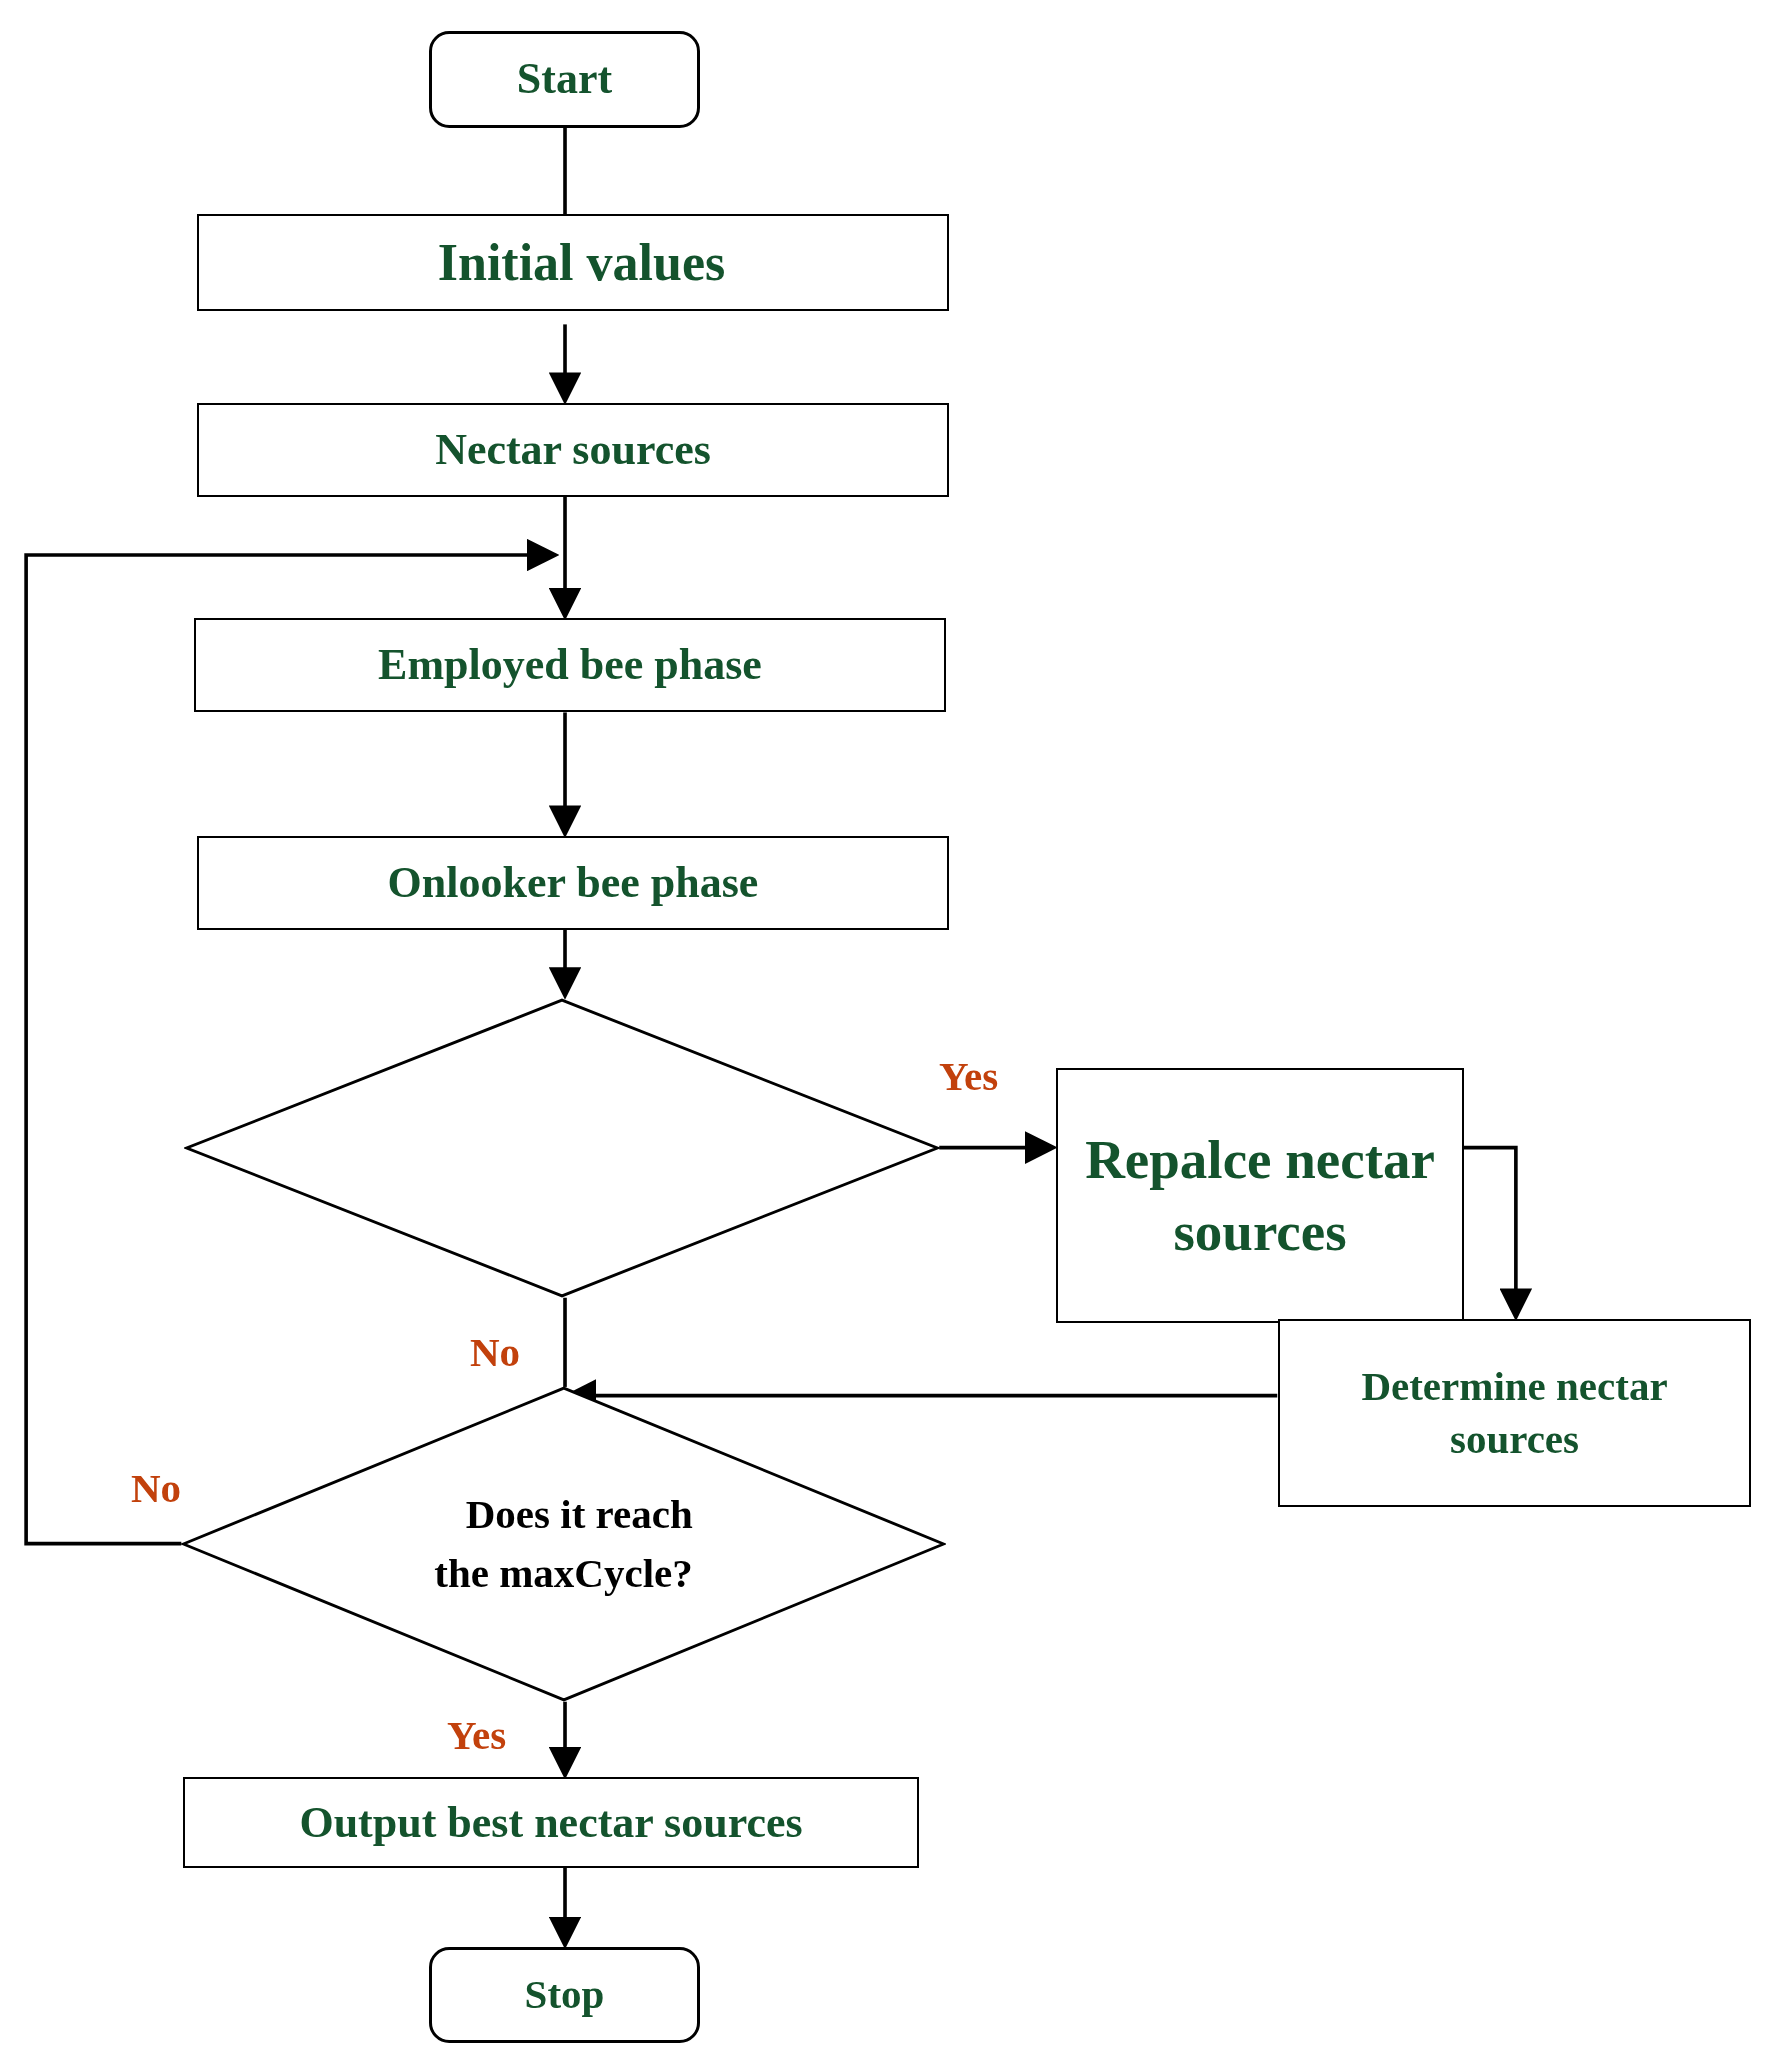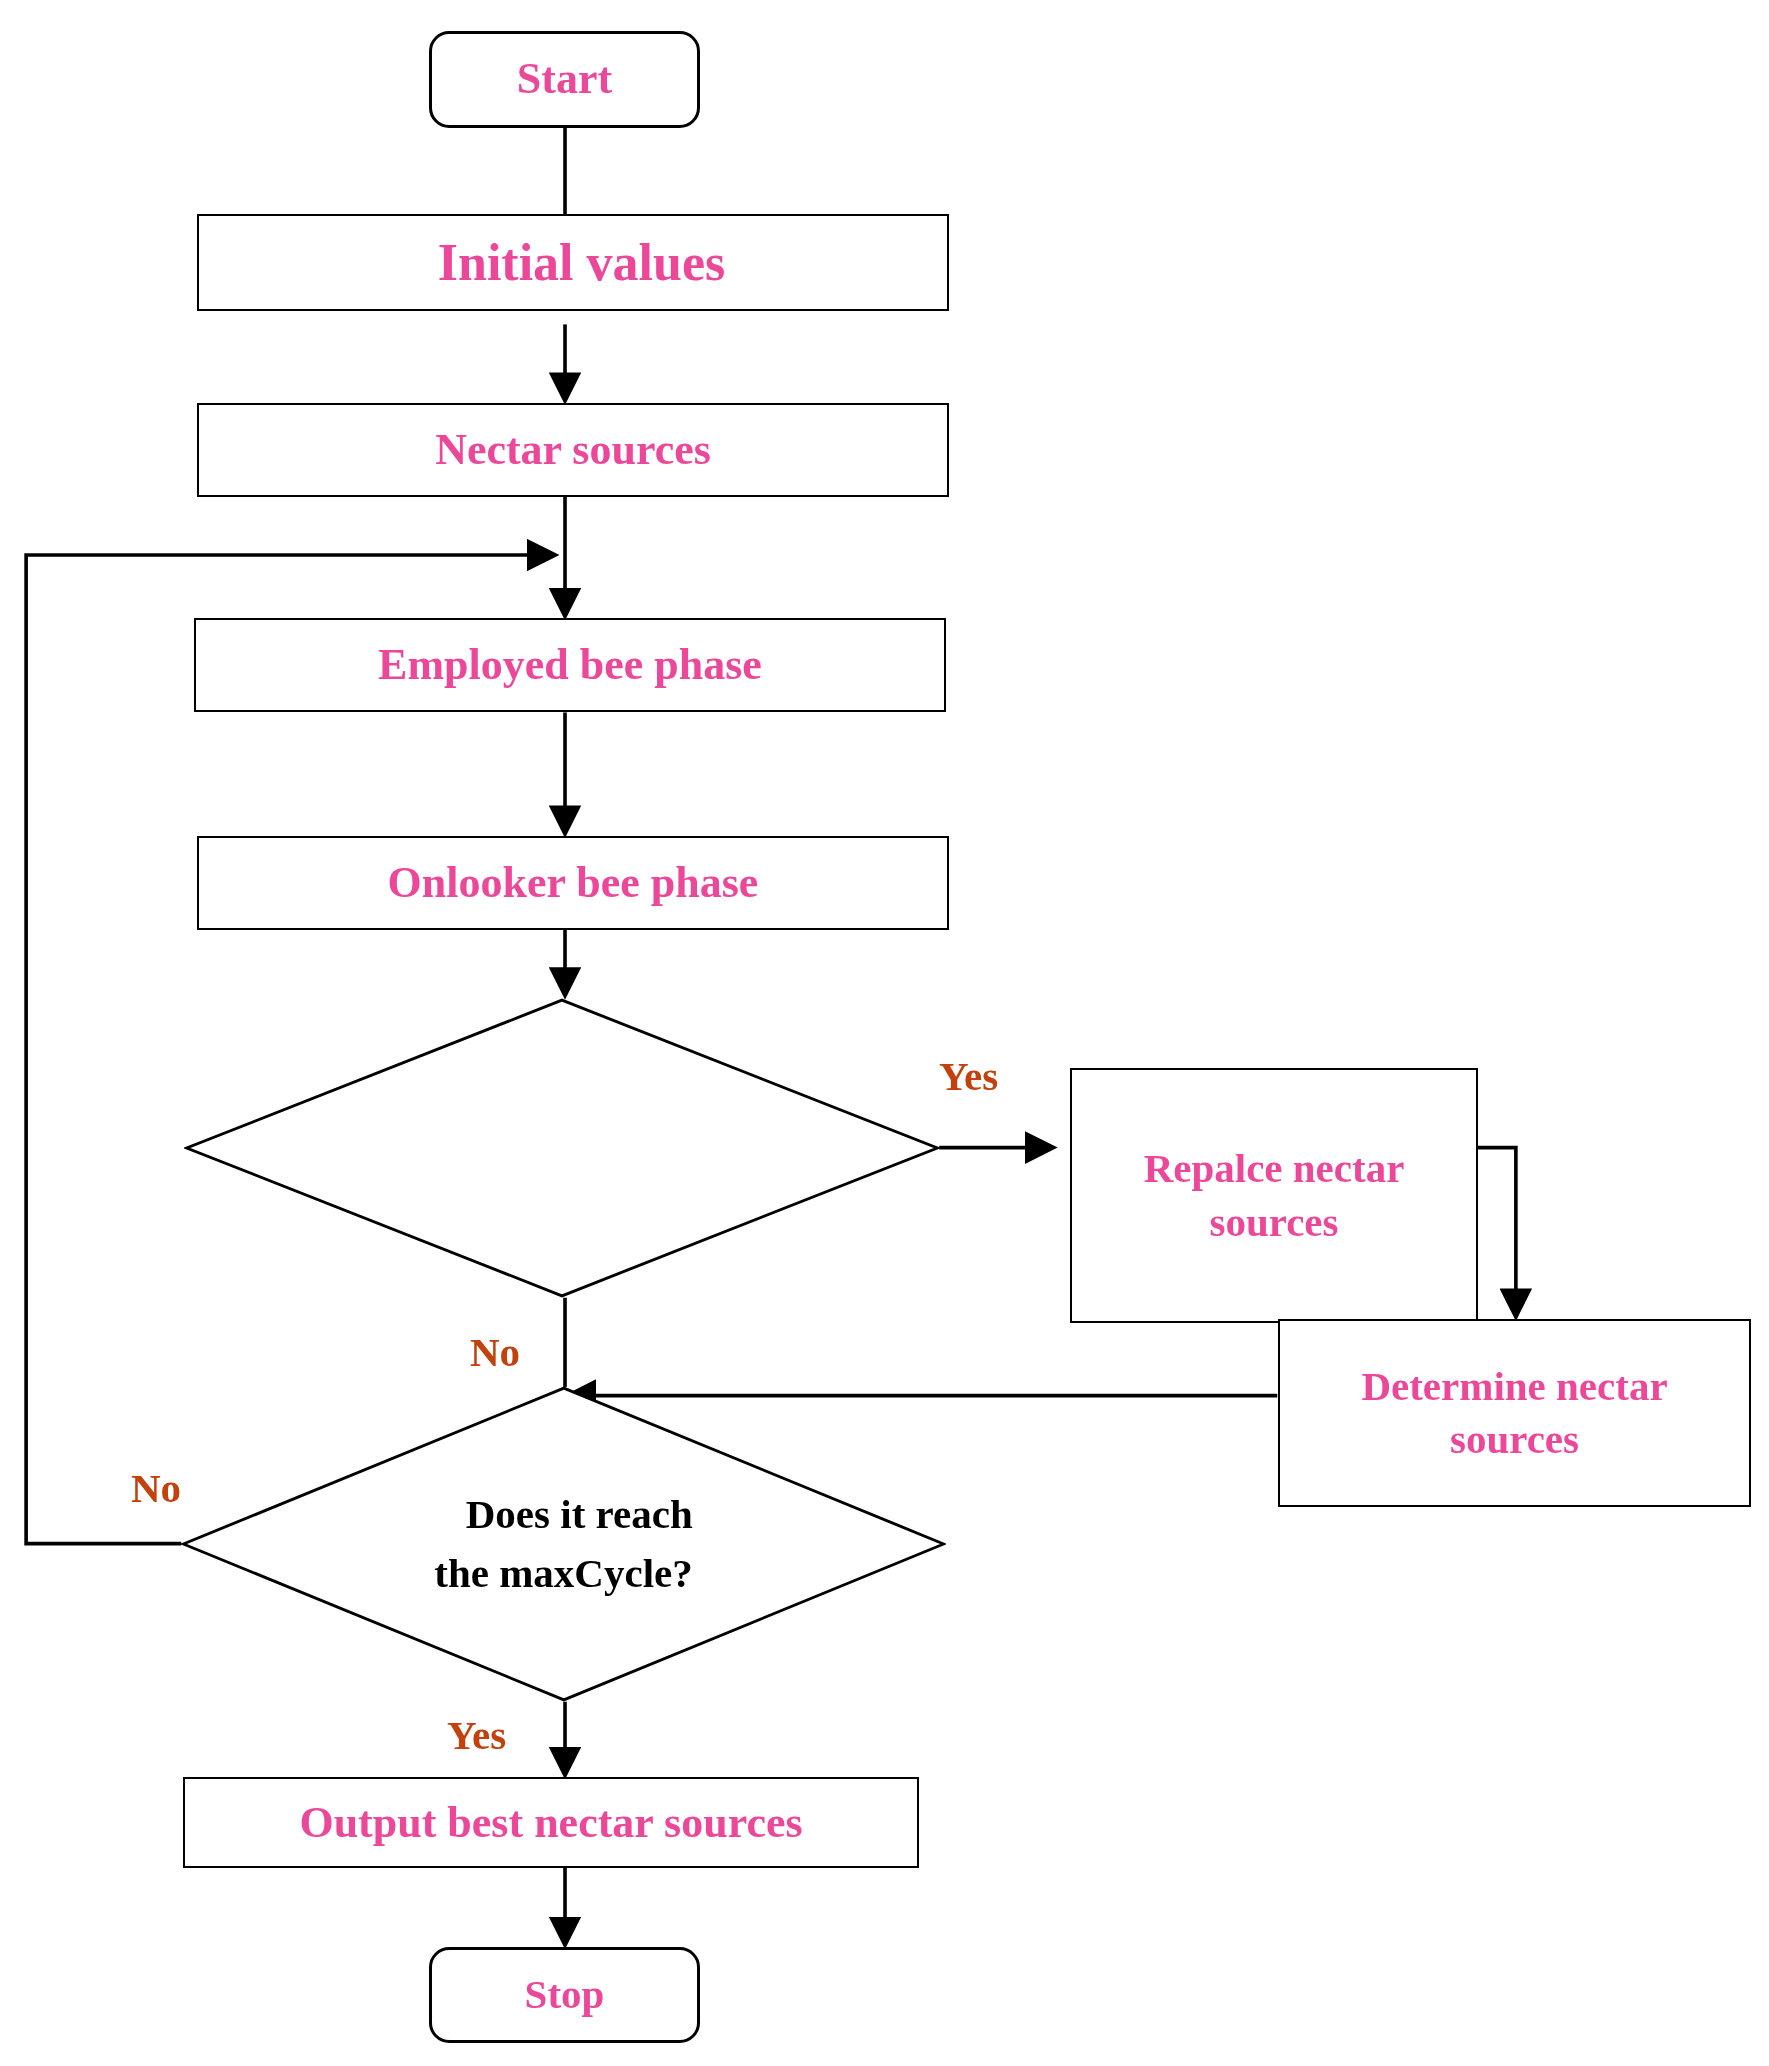--- a/index.html
+++ b/index.html
@@ -26,21 +26,21 @@
   }
   .node {
     position: absolute;
     box-sizing: border-box;
     background: #ffffff;
     border: 2.9px solid #000000;
     display: flex;
     align-items: center;
     justify-content: center;
     text-align: center;
-    color: #ec4899;
+    color: #14532d;
     font-weight: bold;
     line-height: 1.30;
     z-index: 3;
   }
   .node.terminal {
     border-radius: 20.3px;
     border-width: 3.6px;
   }
   .node.process {
     border-width: 2.9px;
@@ -79,21 +79,21 @@
     z-index: 4;
   }
 
   
   #node-start     { left: 429px;  top: 30.5px;   width: 271px;  height: 97px;  font-size: 44px; }
   #node-initial   { left: 197px;  top: 214px;  width: 752px; height: 97px;  font-size: 52px; padding-left: 17px; }
   #node-nectar    { left: 197px;  top: 403px;  width: 752px; height: 94px;  font-size: 44px; }
   #node-employed  { left: 197px;  top: 618px;  width: 752px. height: 94px;  font-size: 44px; }
   #node-employed  { left: 194px;  top: 618px;  width: 752px; height: 94px;  font-size: 44px; }
   #node-onlooker  { left: 197px;  top: 836px; width: 752px; height: 94px;  font-size: 44px; }
-  #node-replace   { left: 1056px; top: 1068px; width: 408px;  height: 255px;  font-size: 41px; margin-left: 14px; }
+  #node-replace   { left: 1056px; top: 1068px; width: 408px;  height: 255px;  font-size: 55px; }
   #node-determine { left: 1278px; top: 1319px; width: 473px;  height: 188px;  font-size: 41px; }
   #node-output    { left: 183px;  top: 1777px; width: 736px; height: 91px;  font-size: 44px; }
   #node-stop      { left: 429px;  top: 1947px; width: 271px;  height: 96px;  font-size: 41px; }
 
   #dec-scout   { left: 184px;  top: 998px; width: 756px; height: 300px; }
   #dec-scout .node-label   { font-size: 41px; }
   #dec-maxcycle{ left: 181px;  top: 1386px; width: 765px; height: 316px; }
   #dec-maxcycle .node-label{ font-size: 41px; text-align: right; }
 
   

